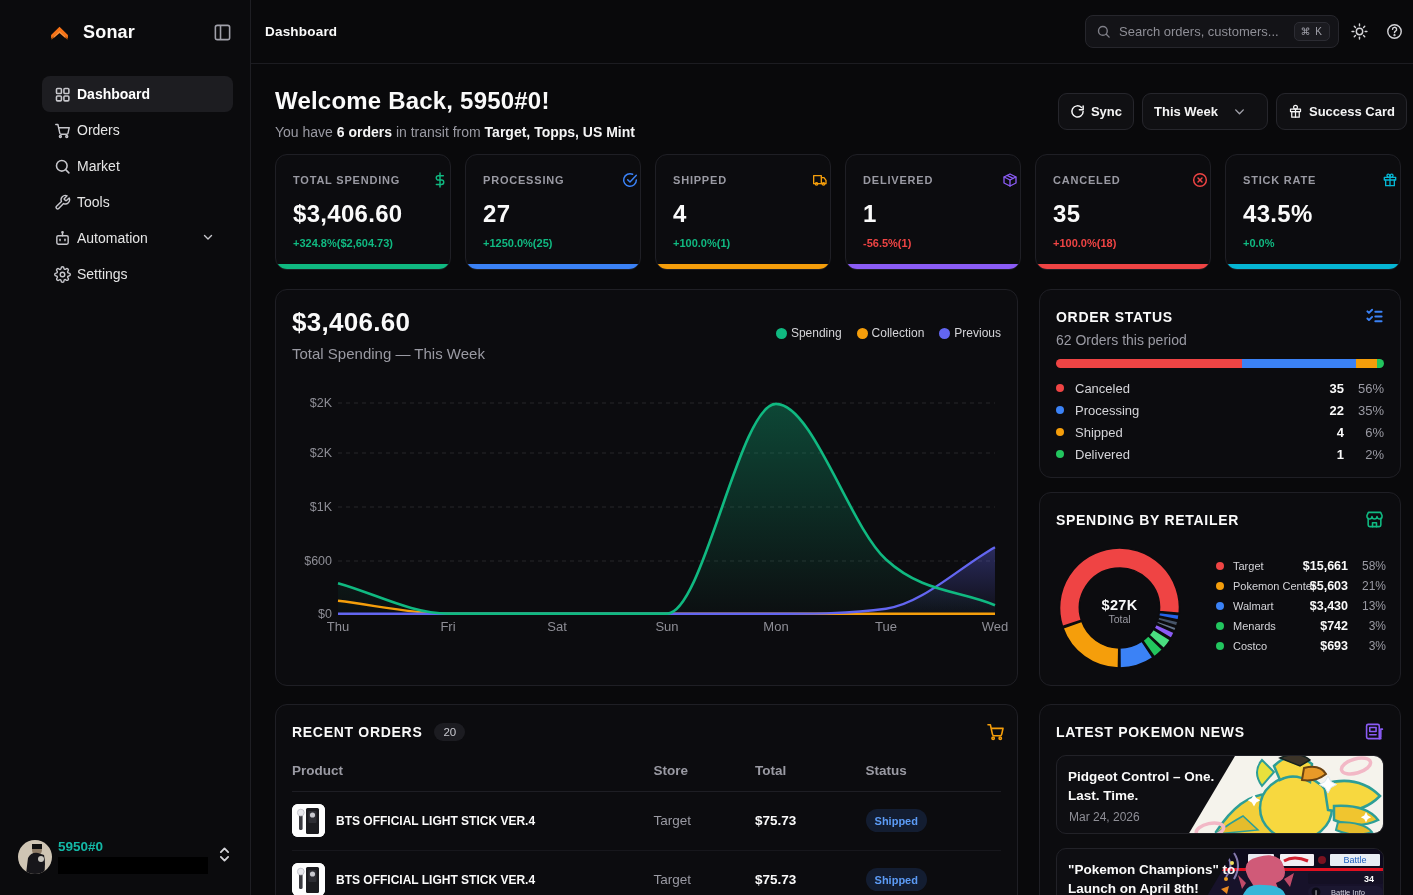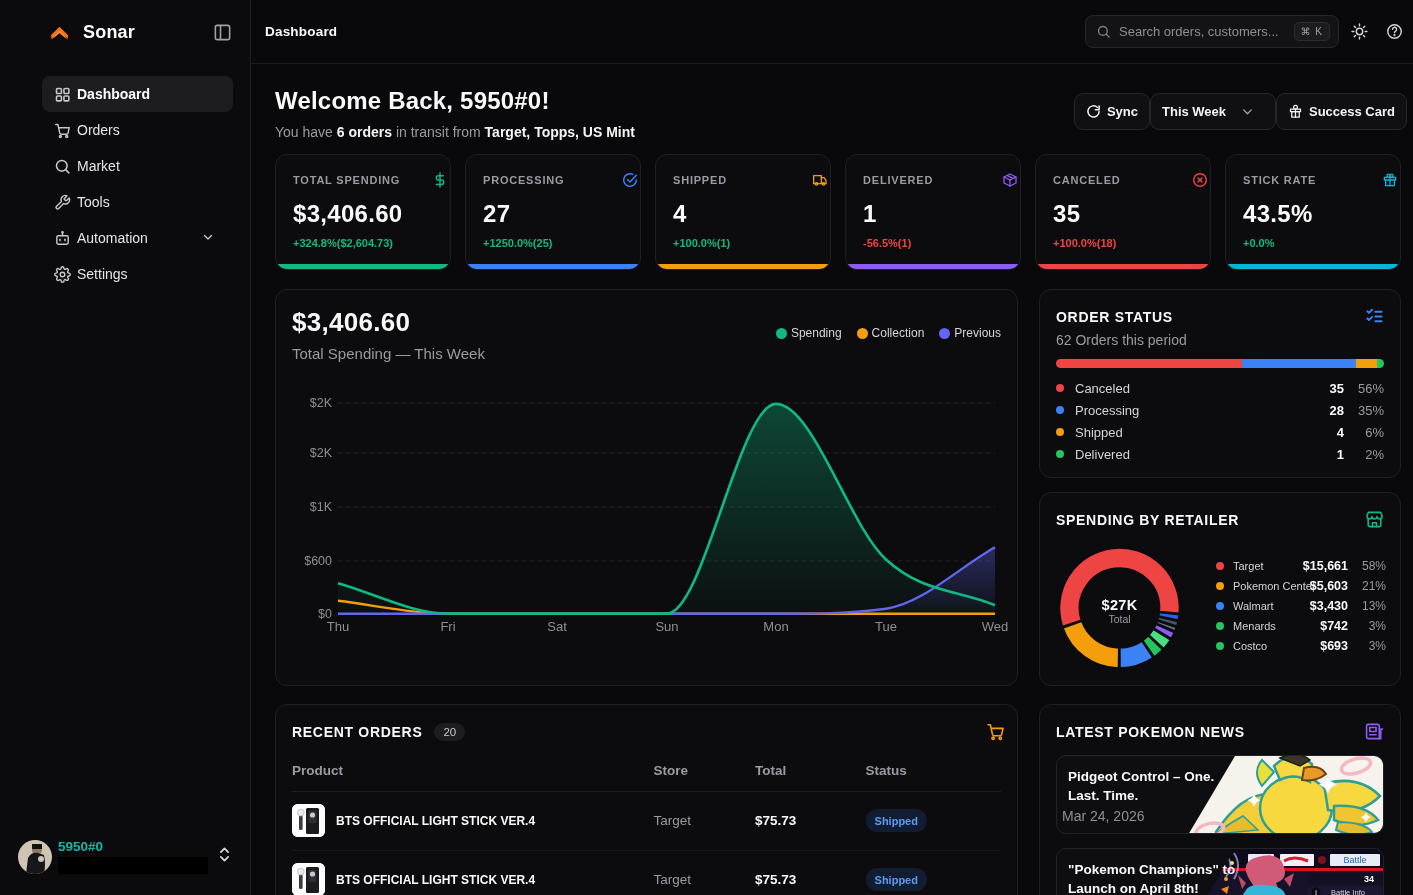--- a/index.html
+++ b/index.html
@@ -29,21 +29,21 @@
 .search { width:254px; margin-right:12px; height:33px; background:#131317; border:1px solid #26262c; border-radius:8px; display:flex; align-items:center; padding:0 8px 0 10px; color:#7f7f88; }
 .search .ph { font-size:13px; margin-left:8px; color:#8e8e96; }
 .kbd { margin-left:auto; font-size:10px; color:#a1a1aa; background:#1b1b20; border:1px solid #2c2c33; border-radius:5px; padding:3px 6px; letter-spacing:1px; }
 .icon-btn { color:#d4d4d8; display:flex; }
 .content { padding:23px 12px 0 24px; flex:1; overflow:hidden; }
 
 .welcome-row { display:flex; align-items:flex-start; }
 .welcome-h { font-size:24px; font-weight:bold; letter-spacing:0.2px; }
 .welcome-sub { margin-top:9px; font-size:14px; color:#9a9aa3; }
 .welcome-sub b { color:#f4f4f5; }
-.actions { margin-left:auto; display:flex; margin-top:6px; margin-right:-6px; }
+.actions { margin-left:auto; display:flex; gap:8px; margin-top:6px; margin-right:-6px; }
 .btn { height:37px; background:#101013; border:1px solid #26262c; border-radius:9px; display:flex; align-items:center; gap:6px; padding:0 11px; font-size:13px; font-weight:bold; color:#f4f4f5; }
 .btn.week { width:126px; justify-content:space-between; font-weight:bold; }
 
 .stats { display:flex; gap:14px; margin-top:14px; }
 .scard { flex:1; height:116px; background:#0c0c0f; border:1px solid #1f1f25; border-radius:12px; position:relative; padding:17px 2px 0 17px; overflow:hidden; }
 .scard .row1 { display:flex; align-items:center; justify-content:space-between; }
 .scard .lbl { font-size:11px; font-weight:bold; letter-spacing:0.8px; color:#9a9aa3; }
 .scard .val { font-size:24px; font-weight:bold; margin-top:12px; letter-spacing:0.3px; }
 .scard .chg { font-size:11px; margin-top:9px; font-weight:bold; }
 .chg.up { color:#10b981; }
@@ -88,21 +88,21 @@
 table.ro td { padding:12px 0 13px 0; border-bottom:1px solid #17171c; }
 .pname { font-size:12px; font-weight:bold; display:flex; align-items:center; gap:11px; letter-spacing:0px; }
 .thumb { width:33px; height:33px; border-radius:6px; background:#fff; flex:none; position:relative; overflow:hidden; }
 .tstore { color:#9a9aa3; font-size:13.5px; }
 .ttotal { font-size:13.5px; font-weight:bold; }
 .pill { display:inline-block; background:rgba(59,130,246,0.15); color:#5c9bf5; font-size:11px; font-weight:bold; padding:5.5px 9px; border-radius:999px; }
 
 .news-card { margin-top:18px; height:300px; padding:17px 16px; }
 .news-item { border:1px solid #222228; border-radius:10px; height:79px; margin-top:14px; position:relative; overflow:hidden; background:#0e0e12; }
 .news-item .nt { position:relative; z-index:2; padding:11px 0 0 11px; font-size:13.5px; font-weight:bold; line-height:19px; width:187px; letter-spacing:0px; }
-.news-item .nd { position:absolute; left:5px; bottom:9px; font-size:14px; color:#8e8e96; }
+.news-item .nd { position:absolute; left:12px; bottom:9px; font-size:12px; color:#8e8e96; }
 .news-img { position:absolute; right:0; top:0; bottom:0; width:195px; }
 </style>
 </head>
 <body>
 <div class="app">
 
   <aside class="sidebar">
     <div class="logo-row">
       <svg width="19" height="17" viewBox="0 0 26 22">
         <path d="M2 17 L13 6 L24 17 L24 21 L13 12 L2 21 Z" fill="#b45309"></path>
@@ -458,21 +458,21 @@
             </div>
             <div class="os-sub">62 Orders this period</div>
             <div class="os-bar">
               <div style="width:56.6%;background:#ef4444"></div>
               <div style="width:34.9%;background:#3b82f6"></div>
               <div style="width:6.3%;background:#f59e0b"></div>
               <div style="width:2.2%;background:#22c55e"></div>
             </div>
             <div class="os-rows">
               <div class="os-row"><span class="dot" style="background:#ef4444"></span>Canceled<span class="v">35</span><span class="p">56%</span></div>
-              <div class="os-row"><span class="dot" style="background:#3b82f6"></span>Processing<span class="v">28</span><span class="p">35%</span></div>
+              <div class="os-row"><span class="dot" style="background:#3b82f6"></span>Processing<span class="v">22</span><span class="p">35%</span></div>
               <div class="os-row"><span class="dot" style="background:#f59e0b"></span>Shipped<span class="v">4</span><span class="p">6%</span></div>
               <div class="os-row"><span class="dot" style="background:#22c55e"></span>Delivered<span class="v">1</span><span class="p">2%</span></div>
             </div>
           </div>
           <div class="card sp-card">
             <div class="card-h">SPENDING BY RETAILER
               <svg width="19" height="19" viewBox="0 0 24 24" fill="none" stroke="#10b981" stroke-width="2" stroke-linecap="round" stroke-linejoin="round">
                   <path d="M4 10.5 V19 a2 2 0 0 0 2 2 h12 a2 2 0 0 0 2 -2 V10.5"></path>
                   <path d="M2.5 7 L4.3 3 h15.4 L21.5 7 v1.2 a3.16 3.16 0 0 1 -6.33 0 a3.16 3.16 0 0 1 -6.34 0 a3.16 3.16 0 0 1 -6.33 0 Z"></path>
                   <path d="M9.5 21 v-5 h5 v5"></path>

